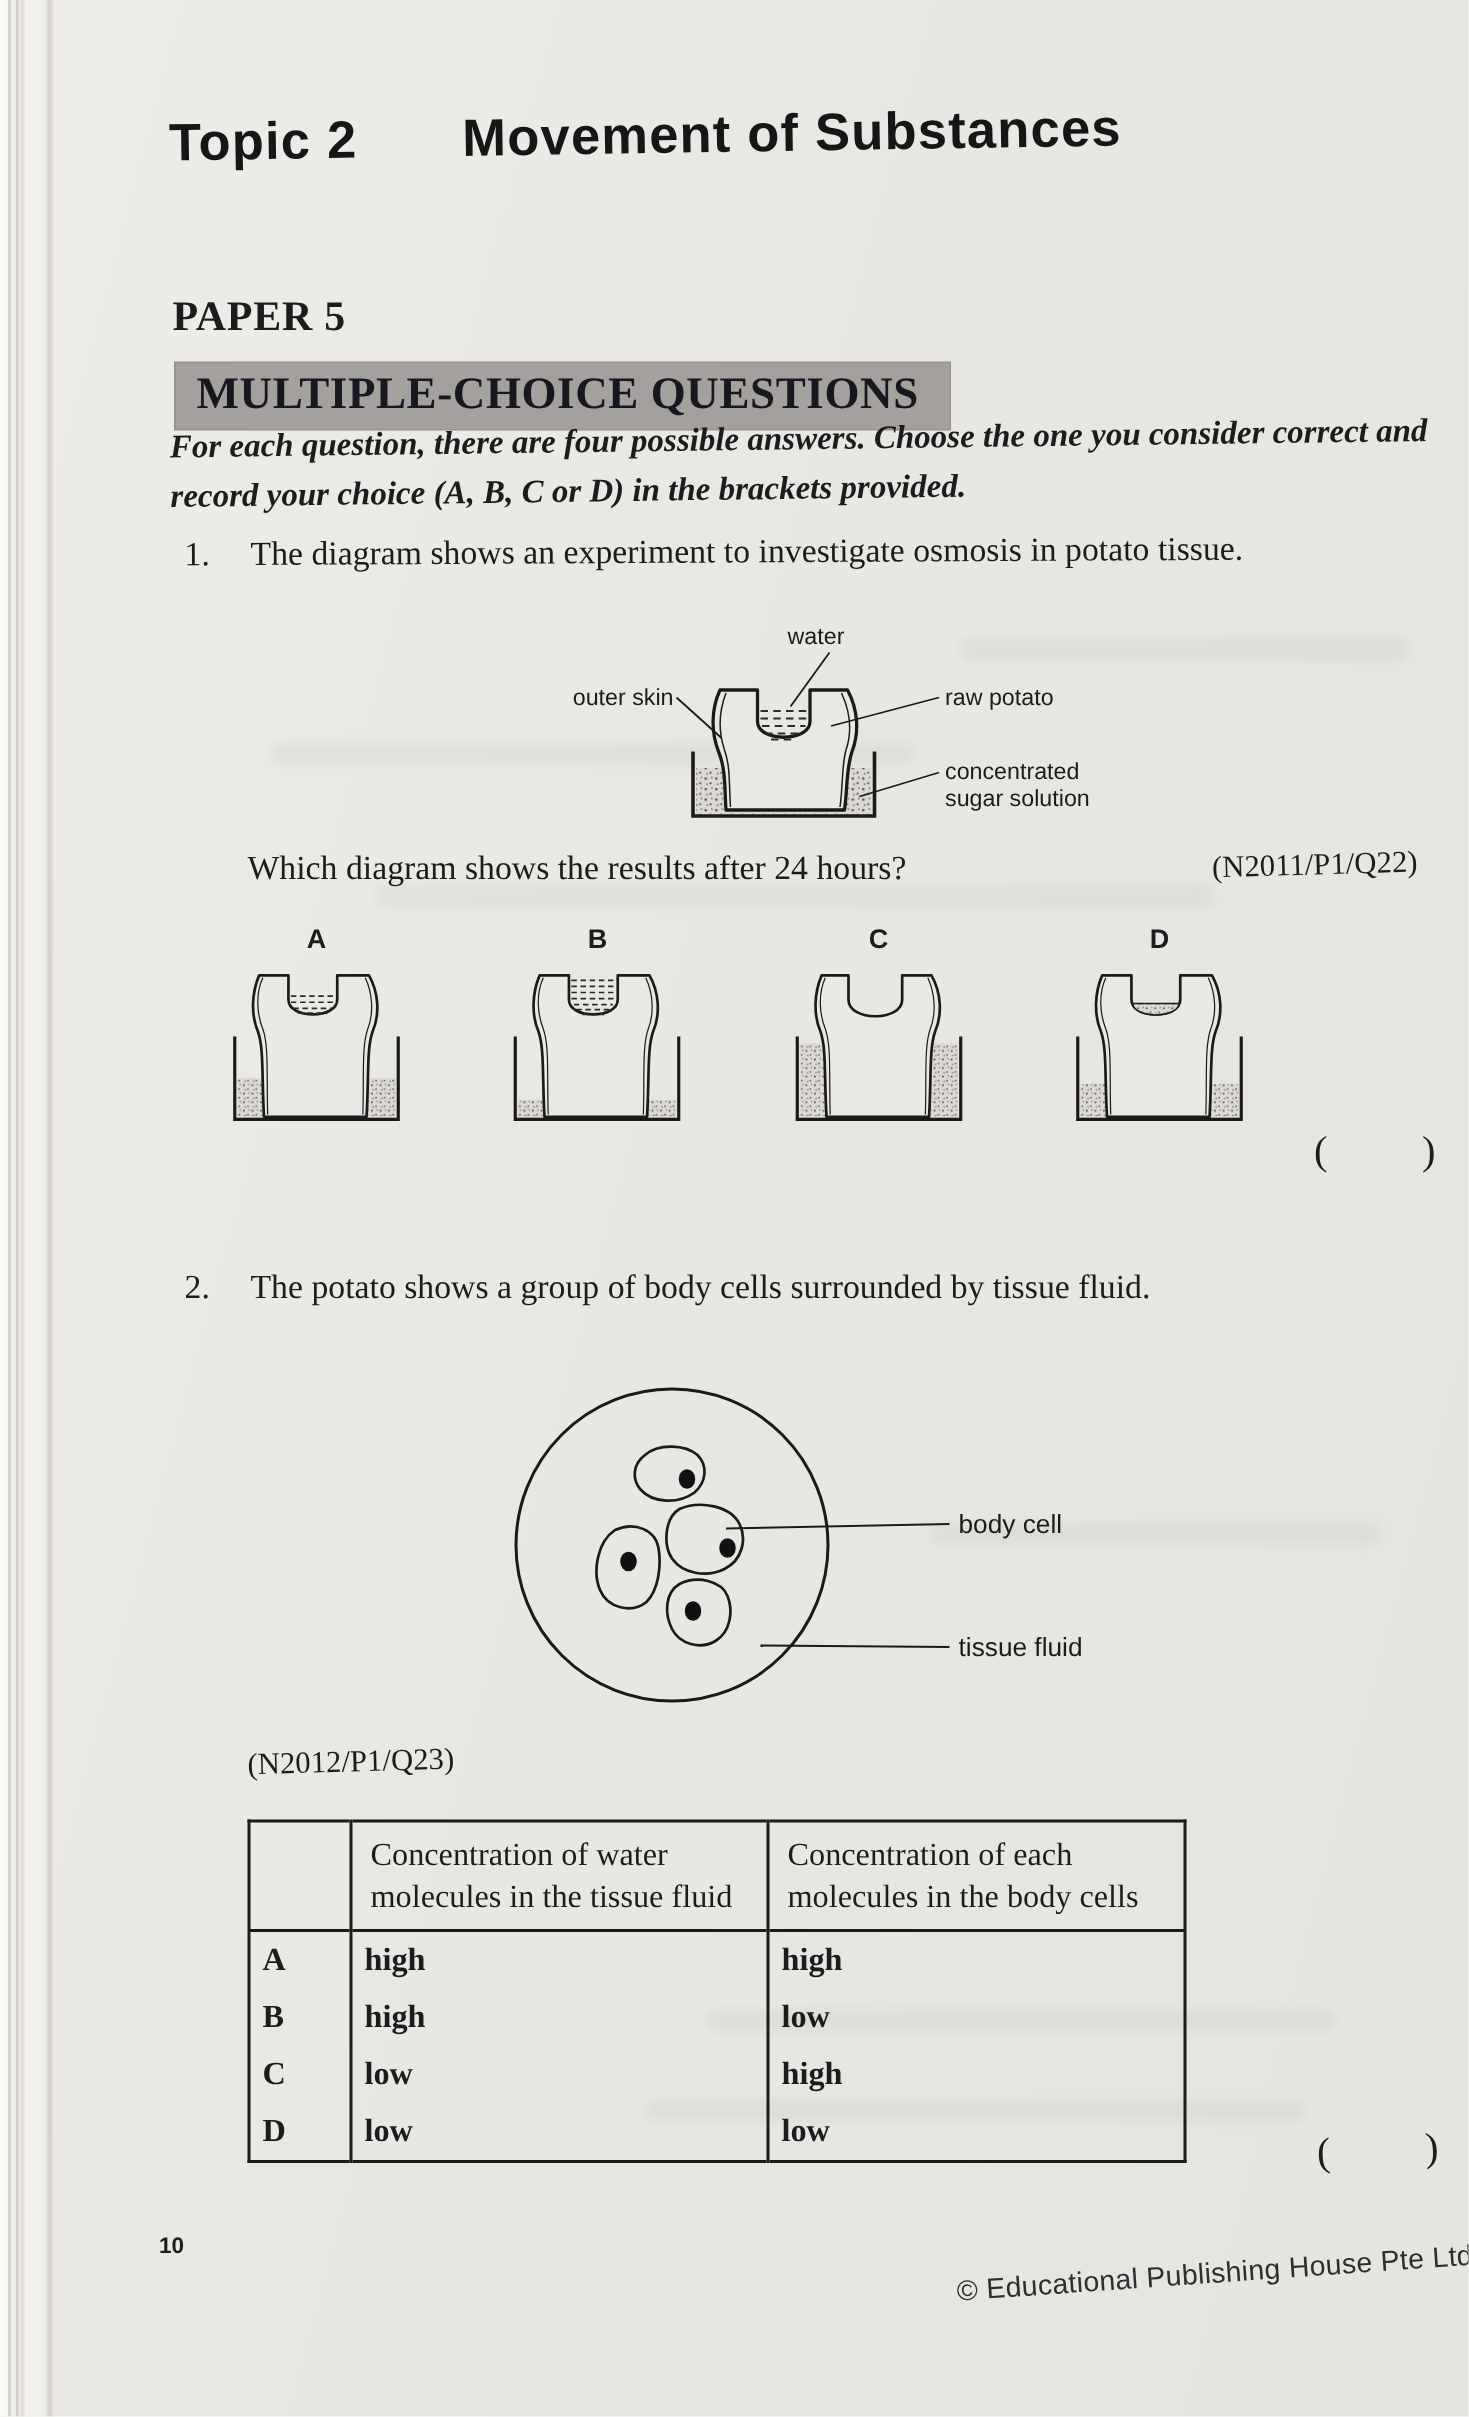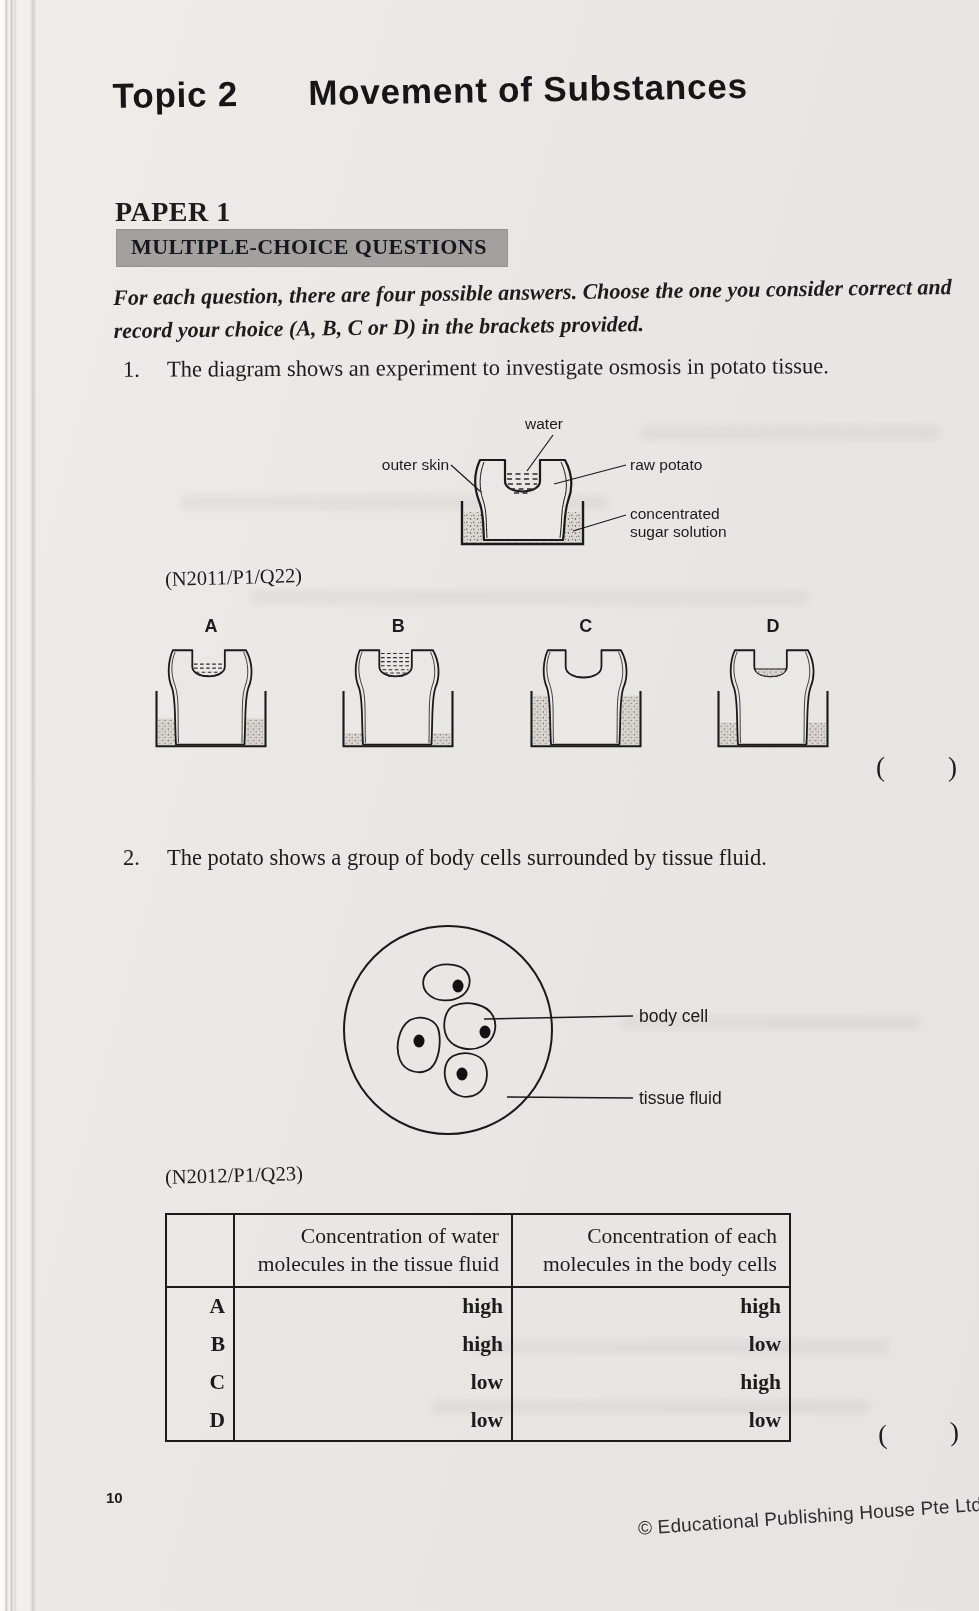--- a/index.html
+++ b/index.html
@@ -21,22 +21,22 @@
   .ghost{background:rgba(110,110,118,0.07);filter:blur(3px);border-radius:8px;}
 
   .title{
     left:113px;top:76px;display:flex;gap:70px;
     font-family:"Liberation Sans",sans-serif;font-weight:bold;
     font-size:35px;letter-spacing:0.8px;color:#161616;
     transform:rotate(-0.9deg);transform-origin:left bottom;
   }
   .paper{left:115px;top:196px;font-weight:bold;font-size:28px;letter-spacing:0.5px;}
   .mcq{
-    left:117px;top:230px;background:#a3a09d;color:#17171f;
-    font-weight:bold;font-size:22px;letter-spacing:0.4px;
+    left:117px;top:242px;background:#a3a09d;color:#17171f;
+    font-weight:bold;font-size:30px;letter-spacing:0.4px;
     padding:4px 20px 6px 14px;
     box-shadow:0 0 0 1px #969390;
   }
   .instructions{
     left:113px;top:281px;width:852px;
     font-style:italic;font-weight:bold;font-size:22px;line-height:1.5;
     transform:rotate(-0.75deg);transform-origin:left top;
   }
   .stem{display:flex;gap:18px;font-size:22.5px;}
   .stem .qnum{width:26px;}
@@ -53,21 +53,21 @@
   .optletter{font-family:"Liberation Sans",sans-serif;font-weight:bold;font-size:18px;margin-bottom:5px;}
   .option svg{width:122px;height:106px;}
   .brackets{font-size:27px;white-space:pre;letter-spacing:1px;}
   .br1{left:876px;top:752px;}
   .br2{left:878px;top:1418px;transform:rotate(-2.5deg);}
 
   table.opts{
     left:165px;top:1213px;border-collapse:collapse;
     border:2.5px solid #1b1b1b;font-size:21.5px;background:rgba(255,255,255,0.0);
   }
-  table.opts th,table.opts td{text-align:right;vertical-align:middle;}
+  table.opts th,table.opts td{text-align:left;vertical-align:middle;}
   table.opts th{font-weight:normal;line-height:1.3;padding:8px 12px 7px;}
   table.opts .c0{width:42px;}
   table.opts .c1,table.opts .c2{width:252px;}
   table.opts thead tr{border-bottom:2px solid #1b1b1b;}
   table.opts td + td,table.opts th + th{border-left:2px solid #1b1b1b;}
   table.opts tbody td{padding:2px 8px;height:34px;font-weight:bold;}
   table.opts td.lbl{font-weight:bold;}
 
   .pagenum{left:106px;top:1489px;font-family:"Liberation Sans",sans-serif;font-weight:bold;font-size:15px;}
   .copyright{
@@ -87,21 +87,21 @@
 <div class="abs ghost" style="left:250px;top:590px;width:560px;height:15px;"></div>
 <div class="abs ghost" style="left:620px;top:1015px;width:300px;height:15px;"></div>
 <div class="abs ghost" style="left:470px;top:1340px;width:420px;height:14px;"></div>
 <div class="abs ghost" style="left:430px;top:1400px;width:440px;height:14px;"></div>
 
 <div class="abs title">
   <span>Topic 2</span>
   <span>Movement of Substances</span>
 </div>
 
-<div class="abs paper">PAPER 1</div>
+<div class="abs paper">PAPER 5</div>
 <div class="abs mcq">MULTIPLE-CHOICE QUESTIONS</div>
 
 <div class="abs instructions">
   <div>For each question, there are four possible answers. Choose the one you consider correct and</div>
   <div>record your choice (A, B, C or D) in the brackets provided.</div>
 </div>
 
 <div class="abs stem q1stem">
   <span class="qnum">1.</span>
   <span>The diagram shows an experiment to investigate osmosis in potato tissue.</span>
@@ -138,20 +138,21 @@
   <g font-size="15.5">
     <text x="194" y="31" text-anchor="middle">water</text>
     <text x="99" y="72" text-anchor="end">outer skin</text>
     <text x="280" y="72">raw potato</text>
     <text x="280" y="121">concentrated</text>
     <text x="280" y="139">sugar solution</text>
   </g>
 </svg>
 
 <div class="abs qrow q1row">
+  <span>Which diagram shows the results after 24 hours?</span>
   <span class="source">(N2011/P1/Q22)</span>
 </div>
 
 <div class="abs optrow">
 
   <div class="option">
     <div class="optletter">A</div>
     <svg viewBox="0 0 150 130">
       <defs>
           <pattern id="stA" width="7" height="7" patternUnits="userSpaceOnUse">

